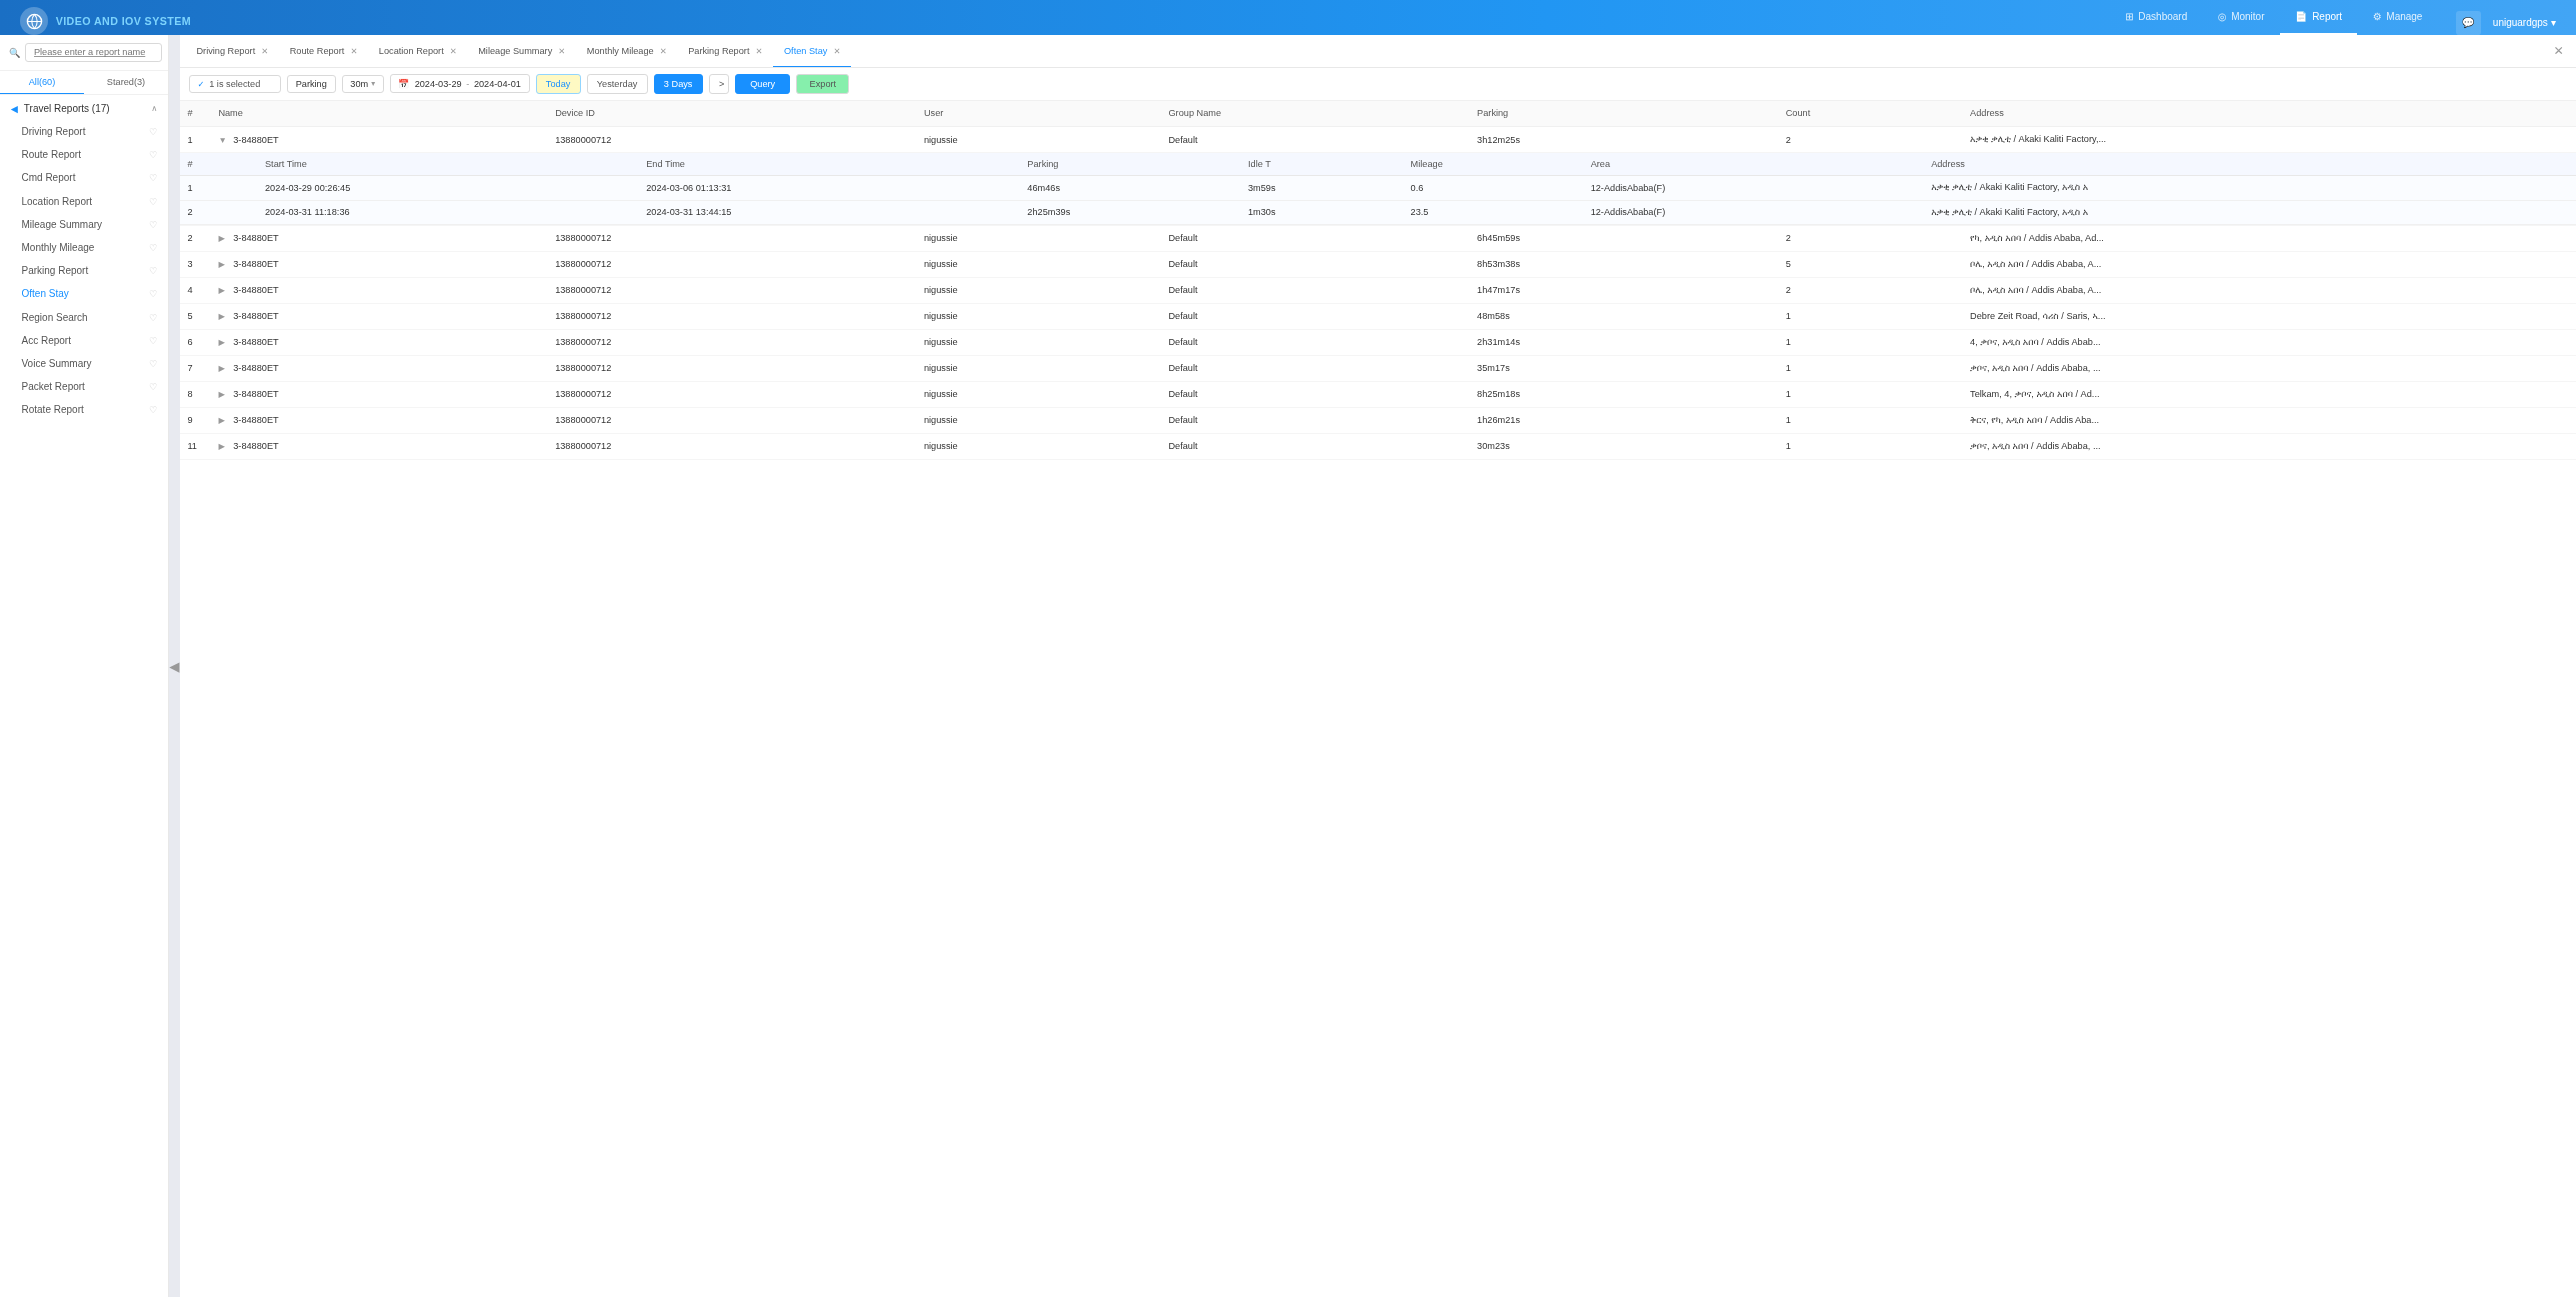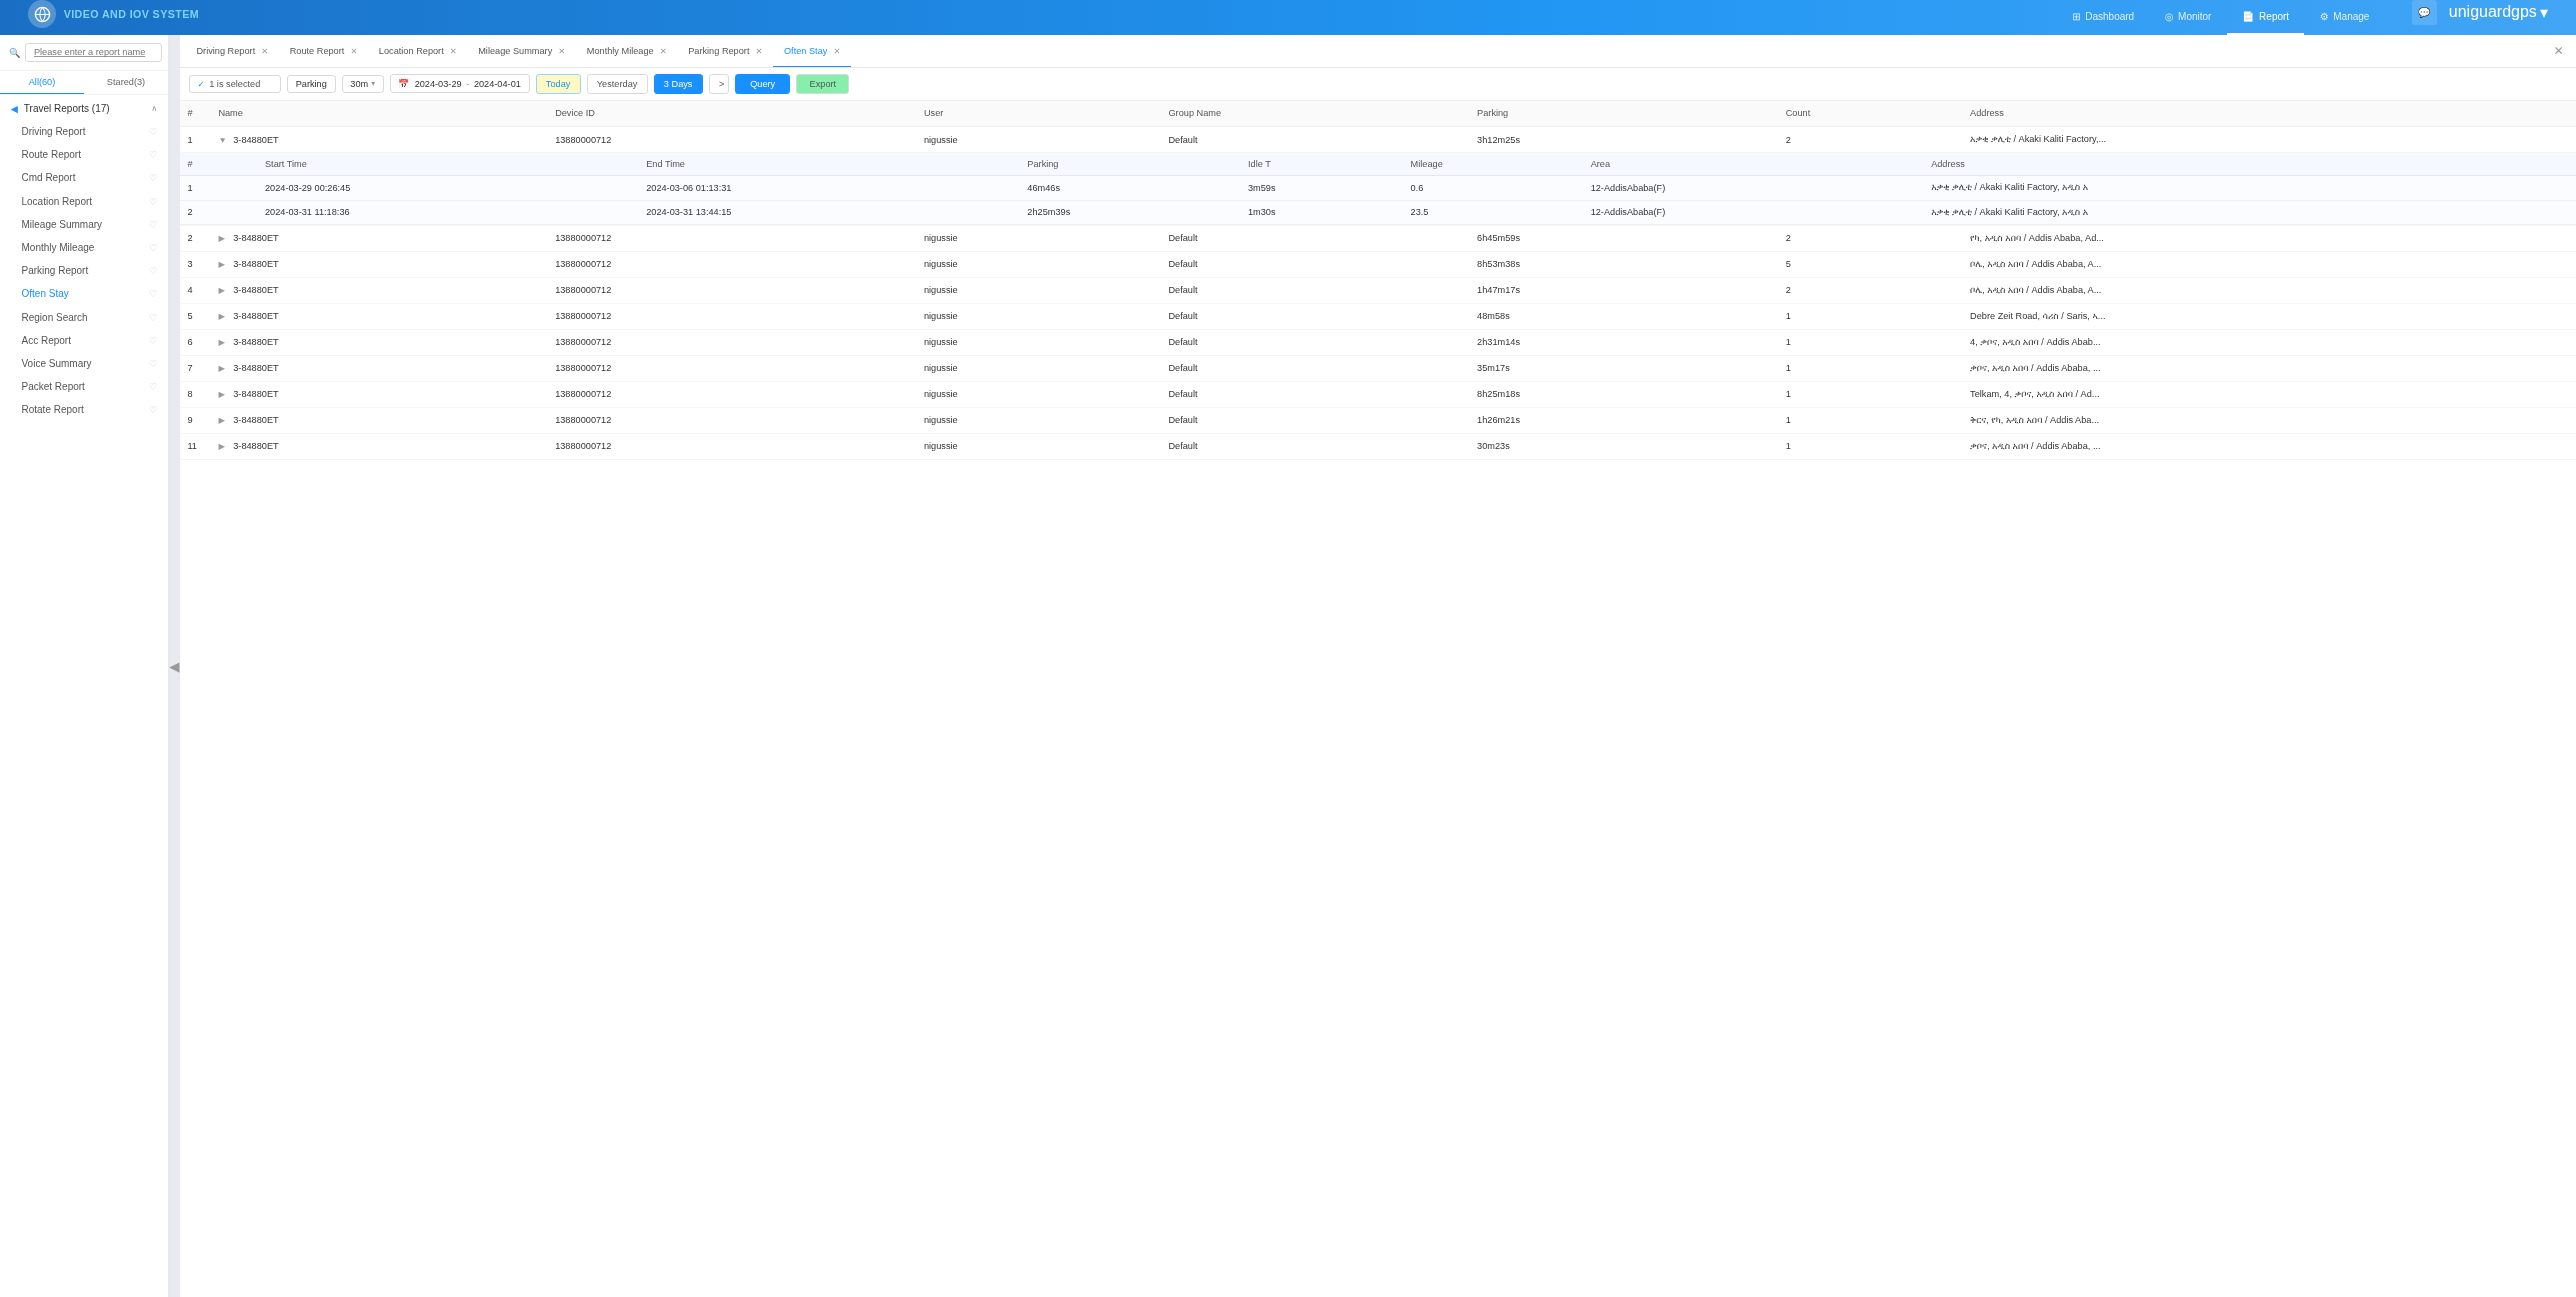--- a/index.html
+++ b/index.html
@@ -1,34 +1,34 @@
 <!DOCTYPE html>
 <html style="font-size:12.3px"><head>
   <meta charset="utf-8">
   <style>
     * { box-sizing: border-box; margin: 0; padding: 0; }
     body { font-family: -apple-system, BlinkMacSystemFont, 'Segoe UI', sans-serif; font-size: 10px; background: #f0f2f5; color: #333; height: 100vh; overflow: hidden; }
 
     
     .top-nav {
-      display: flex; align-items: flex-start; height: 35px;
+      display: flex; align-items: flex-end; height: 35px;
       background: linear-gradient(90deg, #1a6fc4 0%, #2196f3 60%, #42a5f5 100%);
-      padding: 0 28px; gap: 12px;
+      padding: 0 20px; gap: 3px;
     }
     .logo-area { display: flex; align-items: center; gap: 7.7px; min-width: 169px; }
     .logo-circle { width: 28px; height: 28px; border-radius: 50%; background: rgba(255,255,255,0.25); display: flex; align-items: center; justify-content: center; }
     .logo-circle svg { width: 17px; height: 17px; fill: white; }
     .app-title { color: #7dd3fc; font-size: 10.7px; font-weight: 700; letter-spacing: 0.4px; }
     .nav-spacer { flex: 1; }
     .nav-items { display: flex; align-items: center; gap: 0; }
     .nav-item { display: flex; align-items: center; gap: 4.6px; padding: 0 15.3px; height: 35px; color: rgba(255,255,255,0.85); font-size: 10px; cursor: pointer; border-bottom: 2.3px solid transparent; }
     .nav-item.active { color: white; border-bottom: 2.3px solid white; }
     .nav-right { display: flex; align-items: center; gap: 12.3px; margin-left: 15.3px; }
     .nav-icon-btn { width: 24.5px; height: 24.5px; border-radius: 3.1px; background: rgba(255,255,255,0.15); display: flex; align-items: center; justify-content: center; cursor: pointer; color: white; }
-    .user-btn { color: white; font-size: 16px; cursor: pointer; display: flex; align-items: center; gap: 3.1px; }
+    .user-btn { color: white; font-size: 10px; cursor: pointer; display: flex; align-items: center; gap: 3.1px; }
 
     
     .main-layout { display: flex; height: calc(100vh - 35px); }
 
     
     .sidebar { width: 169px; background: white; border-right: 0.8px solid #e8e8e8; display: flex; flex-direction: column; overflow: hidden; flex-shrink: 0; }
     .sidebar-search { padding: 7.7px 9.2px; border-bottom: 0.8px solid #f0f0f0; display: flex; align-items: center; gap: 4.6px; }
     .sidebar-search input { flex: 1; border: 0.8px solid #d9d9d9; border-radius: 3.1px; padding: 3.8px 7.7px; font-size: 9.2px; color: #999; outline: none; text-decoration: underline; }
     .sidebar-search-icon { color: #999; font-size: 9.2px; }
     .sidebar-doc-icon { color: #666; cursor: pointer; font-size: 10.7px; }

